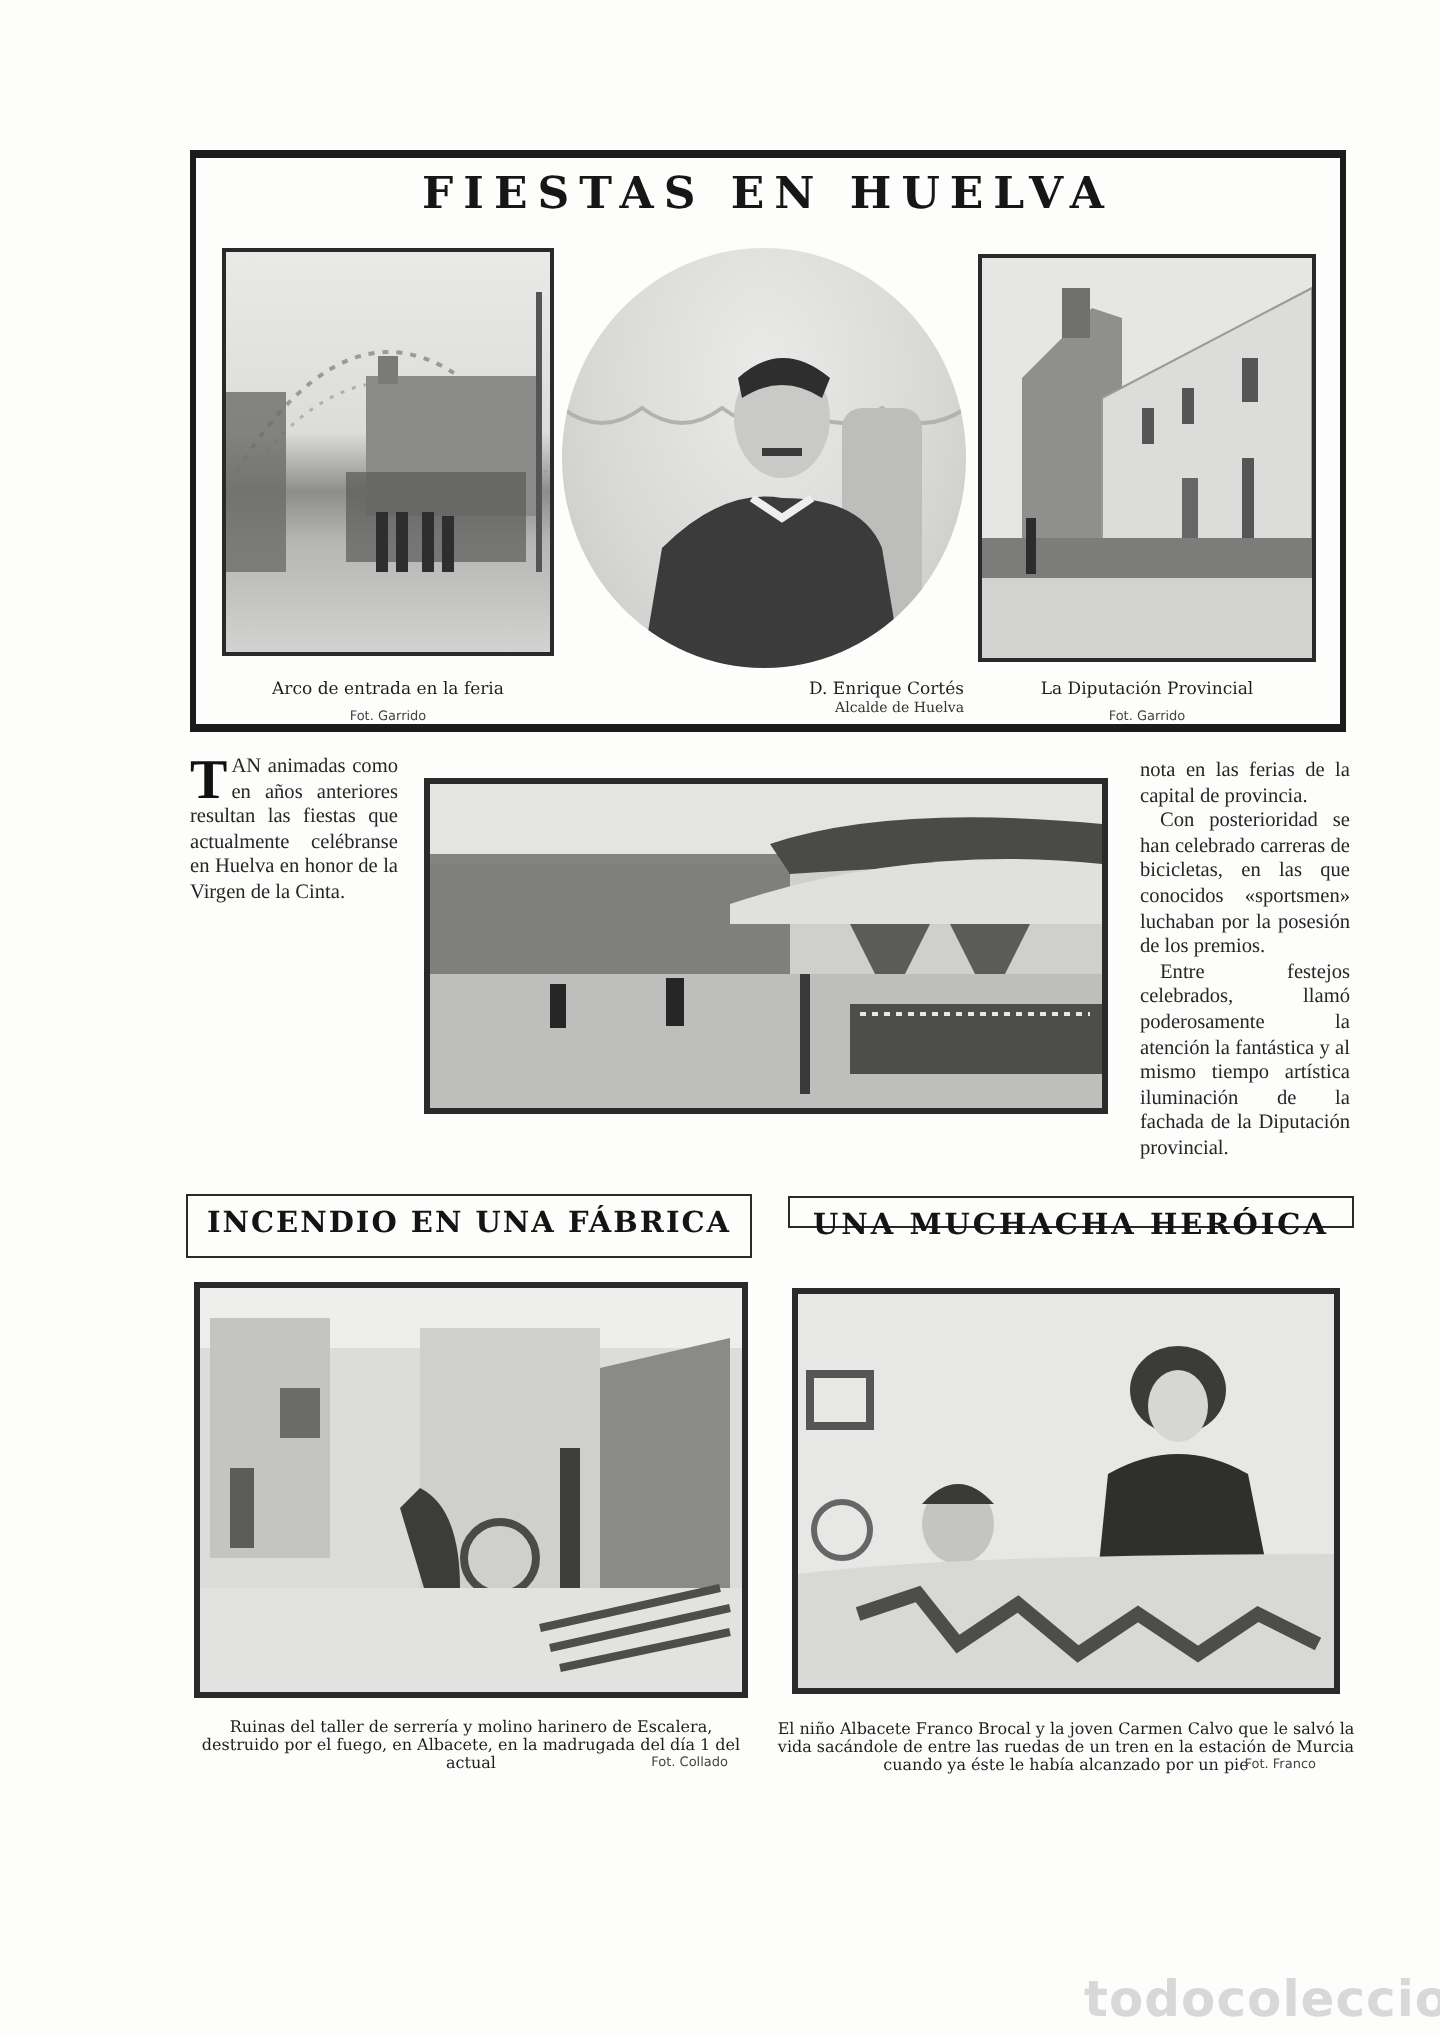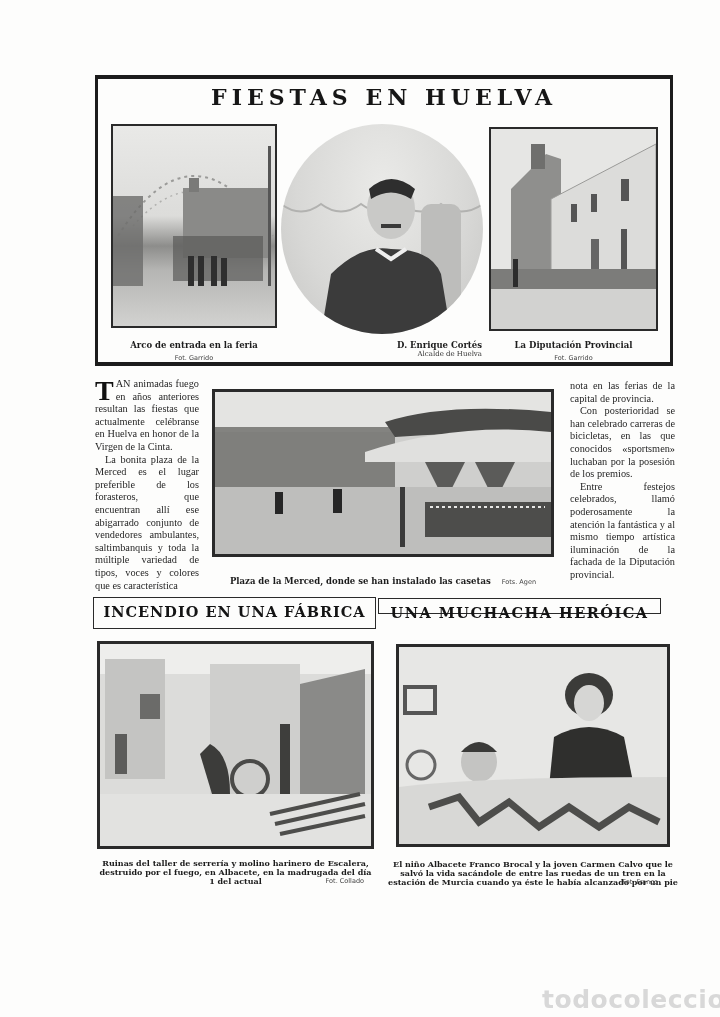--- a/index.html
+++ b/index.html
@@ -25,21 +25,21 @@
     font-family: "DejaVu Serif", serif; font-weight: bold;
     font-size: 22px; letter-spacing: 5px; color: #161616;
   }
   .photo {
     position: absolute; box-sizing: border-box; border: 2px solid #2a2a2a;
     overflow: hidden;
   }
   .caption {
     position: absolute; text-align: center; line-height: 9px;
   }
-  .cap-main { font-size: 8.5px; font-weight: bold; color: #1c1c1c; display:block; }
+  .cap-main { font-size: 8.5px; font-weight: normal; color: #1c1c1c; display:block; }
   .cap-sub { font-size: 7px; color: #333; display:block; }
   .cap-credit { font-size: 6.5px; color: #444; font-family: "DejaVu Sans", sans-serif; }
 
   
   .col {
     position: absolute; font-size: 10.3px; line-height: 12.6px; color: #262626;
     text-align: justify; font-family: "Liberation Serif", serif;
   }
   .col p { margin: 0; }
   .col p.indent { text-indent: 10px; }
@@ -119,52 +119,47 @@
       <rect x="22" y="130" width="5" height="28" fill="#2c2c2c"></rect>
       <rect x="0" y="160" width="169" height="44" fill="#d2d2d0"></rect>
     </svg>
   </div>
   <div class="caption" style="left:489px; top:341px; width:169px;">
     <span class="cap-main">La Diputación Provincial</span>
     <span class="cap-credit">Fot. Garrido</span>
   </div>
 
   <div class="col" style="left:95px; top:378px; width:104px;">
-    <p><span class="dropcap">T</span><span>AN animadas fuego en años anteriores resultan las fiestas que actualmente celébranse en Huelva en honor de la Virgen de la Cinta.</span></p>
-    <p class="indent">La bonita plaza de la Merced es el lugar preferible de los forasteros, que encuentran allí ese abigarrado conjunto de vendedores ambulantes, saltimbanquis y toda la múltiple variedad de tipos, voces y colores que es característica</p>
+    <p><span class="dropcap">T</span><span>AN animadas como en años anteriores resultan las fiestas que actualmente celébranse en Huelva en honor de la Virgen de la Cinta.</span></p>
   </div>
 
   <div class="photo" style="left:212px; top:389px; width:342px; height:168px; border-width:3px; background:#cfcfcd;">
     <svg width="336" height="162" viewBox="0 0 336 162">
       <rect x="0" y="0" width="336" height="40" fill="#e4e4e2"></rect>
       <rect x="0" y="35" width="180" height="60" fill="#6a6a68" opacity="0.8"></rect>
       <path d="M170 30 Q 230 10 336 20 L 336 40 Q 250 40 180 45 Z" fill="#4a4a48"></path>
       <path d="M150 60 Q 240 30 336 40 L 336 70 L 150 70 Z" fill="#e0e0de"></path>
       <path d="M210 70 L 230 110 L 250 70 Z M 260 70 L 280 110 L 300 70 Z" fill="#5b5b59"></path>
       <rect x="0" y="95" width="336" height="67" fill="#bebebc"></rect>
       <rect x="210" y="110" width="126" height="35" fill="#4d4d4b"></rect>
       <path d="M215 115 L 330 115" stroke="#e8e8e6" stroke-width="2" stroke-dasharray="3 3"></path>
       <rect x="60" y="100" width="8" height="22" fill="#262626"></rect>
       <rect x="118" y="97" width="9" height="24" fill="#262626"></rect>
       <rect x="185" y="95" width="5" height="60" fill="#3a3a3a"></rect>
     </svg>
   </div>
-  <div class="caption" style="left:212px; top:574px; width:342px; text-align:center;">
-    <span class="cap-main" style="display:inline">Plaza de la Merced, donde se han instalado las casetas</span>
-    <span class="cap-credit" style="margin-left:6px">Fots. Agen</span>
-  </div>
 
   <div class="col" style="left:570px; top:380px; width:105px;">
     <p>nota en las ferias de la capital de provincia.</p>
     <p class="indent">Con posterioridad se han celebrado carreras de bicicletas, en las que conocidos «sportsmen» luchaban por la posesión de los premios.</p>
     <p class="indent">Entre festejos celebrados, llamó poderosamente la atención la fantástica y al mismo tiempo artística iluminación de la fachada de la Diputación provincial.</p>
   </div>
 
   <div class="sec-hdr" style="left:93px; top:597px; width:283px; height:32px; font-size:14.5px;">INCENDIO EN UNA FÁBRICA</div>
-  <div class="sec-hdr" style="left:378px; top:598px; width:283px; height:16px; font-size:14.5px; letter-spacing:1.5px;">UNA MUCHACHA HERÓICA</div>
+  <div class="sec-hdr" style="left:394px; top:598px; width:283px; height:16px; font-size:14.5px; letter-spacing:1.5px;">UNA MUCHACHA HERÓICA</div>
 
   <div class="photo" style="left:97px; top:641px; width:277px; height:208px; border-width:3px; background:#dcdcda;">
     <svg width="271" height="202" viewBox="0 0 271 202">
       <rect x="0" y="0" width="271" height="30" fill="#eeeeec"></rect>
       <rect x="5" y="15" width="60" height="120" fill="#c4c4c2"></rect>
       <rect x="40" y="50" width="20" height="25" fill="#6b6b69"></rect>
       <rect x="15" y="90" width="12" height="40" fill="#5c5c5a"></rect>
       <rect x="110" y="20" width="90" height="130" fill="#cfcfcd"></rect>
       <rect x="180" y="80" width="10" height="70" fill="#3e3e3c"></rect>
       <path d="M200 40 L 265 25 L 265 160 L 200 160 Z" fill="#8a8a88"></path>

